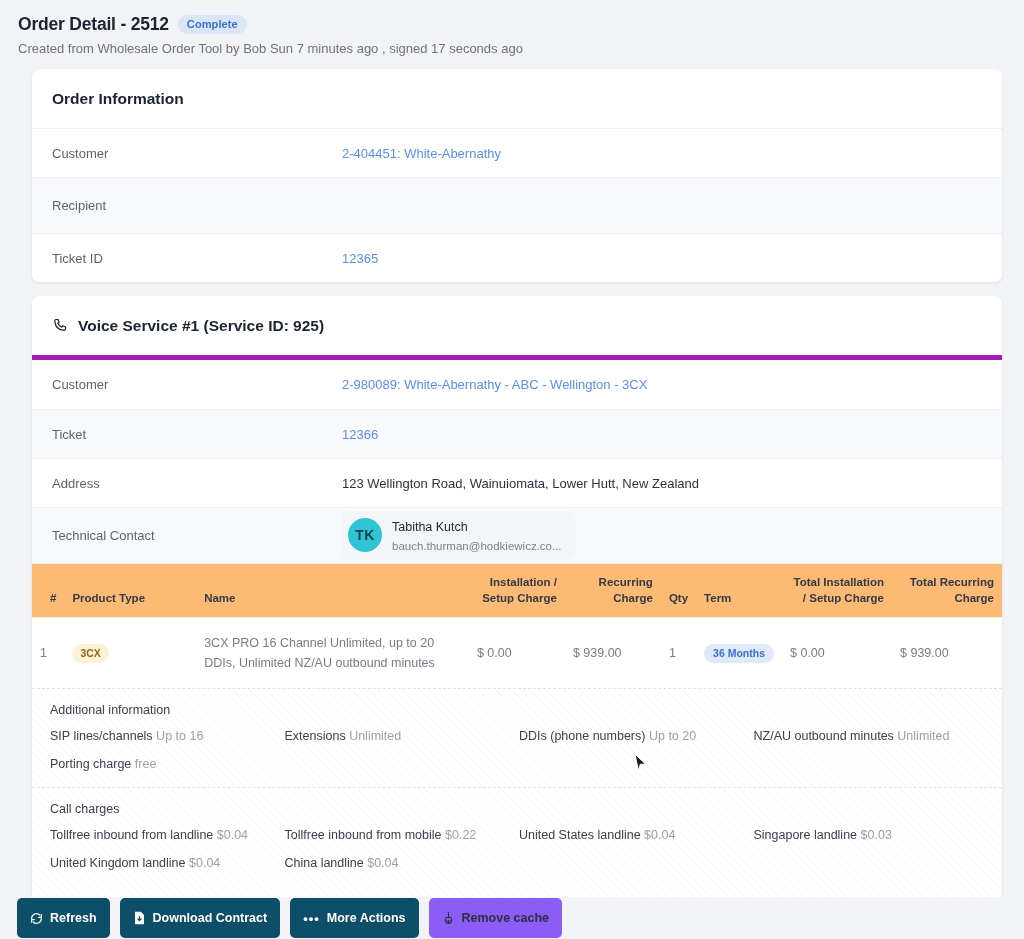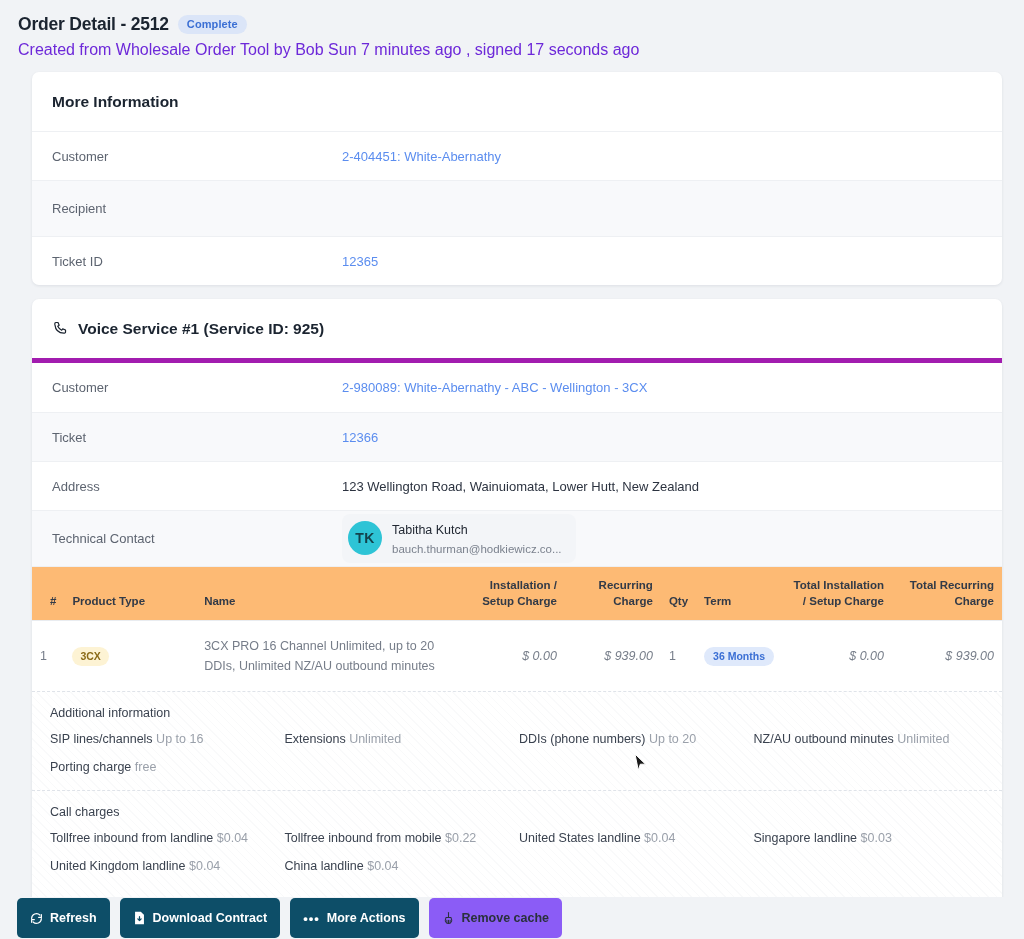--- a/index.html
+++ b/index.html
@@ -17,21 +17,21 @@
   .pg-title {
     font-size: 17.5px; font-weight: bold; color: #1b2430;
     letter-spacing: -0.2px;
   }
   .badge-complete {
     background: #dbe5f8; color: #3b6fd4;
     font-size: 11px; font-weight: bold;
     padding: 3px 9px 4px; border-radius: 11px;
     letter-spacing: 0.1px;
   }
-  .pg-sub { font-size: 16px; color: #6d28d9; margin-top: 6px; }
+  .pg-sub { font-size: 13px; color: #737373; margin-top: 6px; }
 
   
   .card {
     background: #ffffff;
     margin: 0 22px 0 32px;
     border-radius: 7px;
     box-shadow: 0 1px 3px rgba(20,30,50,.09);
     overflow: hidden;
   }
   .card.first { margin-top: 13px; }
@@ -96,21 +96,21 @@
   .th-qty   { text-align: left; width: 34px; }
   .th-term  { text-align: left; width: 84px; }
   .th-tot   { text-align: right; width: 110px; }
 
   .tbl tbody td {
     font-size: 12.5px; color: #767d89;
     padding: 15px 8px; vertical-align: middle;
   }
   td.c-hash { padding-left: 18px; color: #767d89; }
   td.c-name { color: #8a909b; line-height: 1.6; max-width: 250px; }
-  td.num { text-align: right; white-space: nowrap; font-style: italic; }
+  td.num { white-space: nowrap; }
 
   .pill-amber {
     display: inline-block; background: #fdf3d4; color: #8a6a17;
     font-size: 10.5px; font-weight: bold;
     padding: 3px 8px 4px; border-radius: 10px; white-space: nowrap;
   }
   .pill-blue {
     display: inline-block; background: #dfe9fb; color: #3b6fd4;
     font-size: 10.5px; font-weight: bold;
     padding: 3px 9px 4px; border-radius: 10px; white-space: nowrap;
@@ -165,21 +165,21 @@
 
   <div class="pg-header">
     <div class="title-row">
       <div class="pg-title">Order Detail - 2512</div>
       <div class="badge-complete">Complete</div>
     </div>
     <div class="pg-sub">Created from Wholesale Order Tool by Bob Sun 7 minutes ago , signed 17 seconds ago</div>
   </div>
 
   <div class="card first">
-    <div class="card-head">More Information</div>
+    <div class="card-head">Order Information</div>
 
     <div class="info-row">
       <div class="info-label">Customer</div>
       <div class="info-value link">2-404451: White-Abernathy</div>
     </div>
 
     <div class="info-row alt tall">
       <div class="info-label">Recipient</div>
     </div>
 

